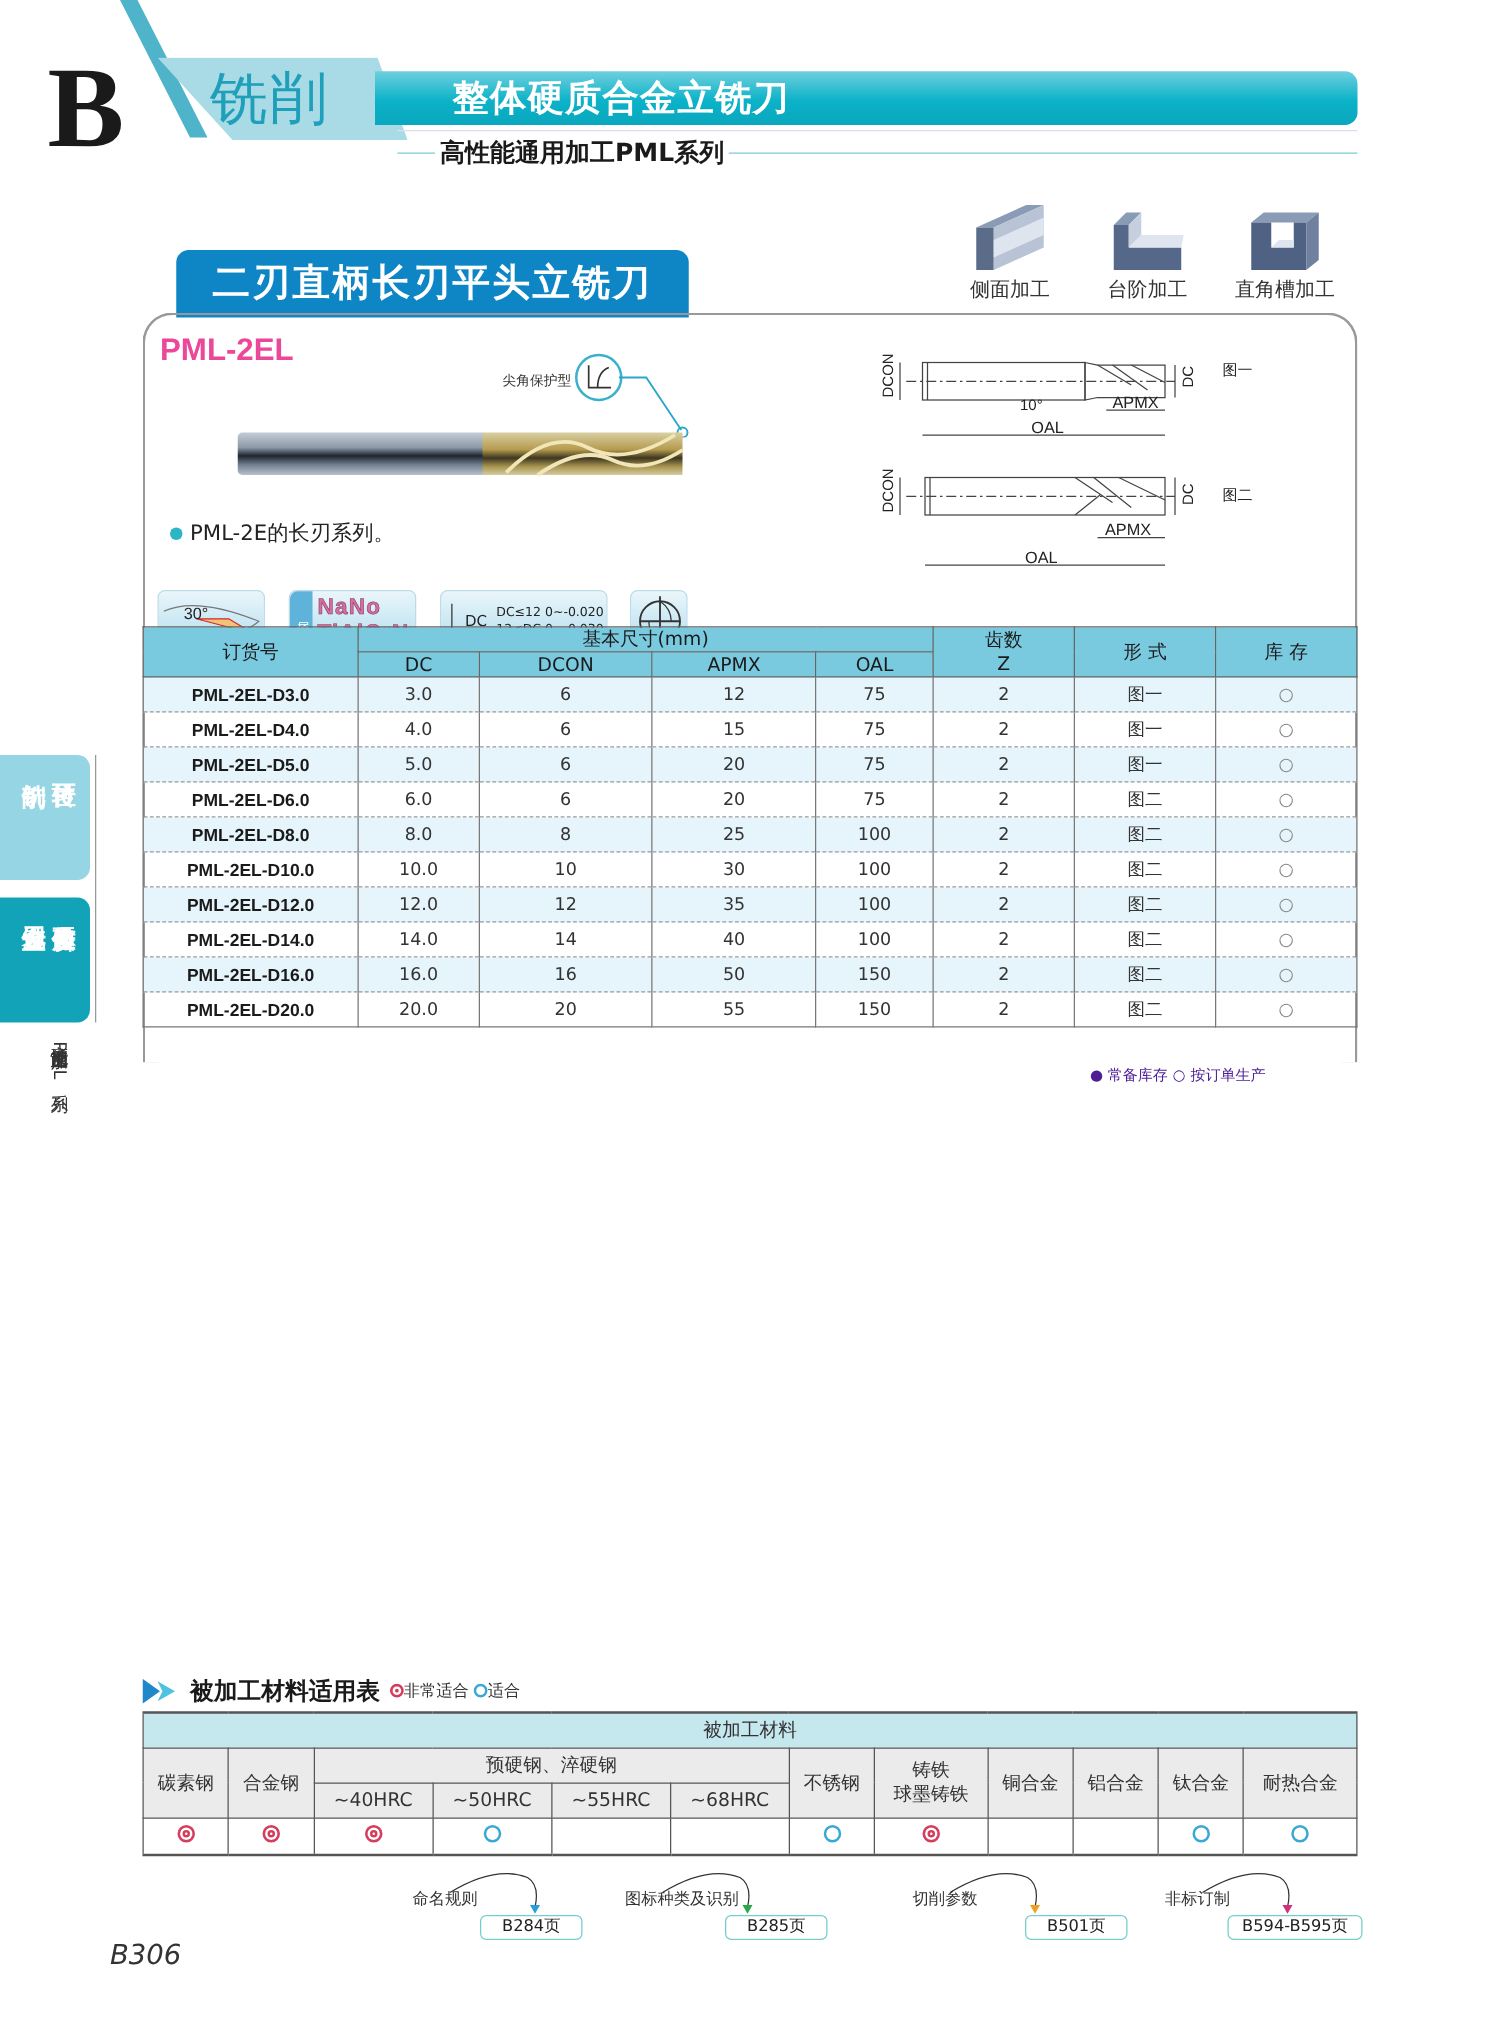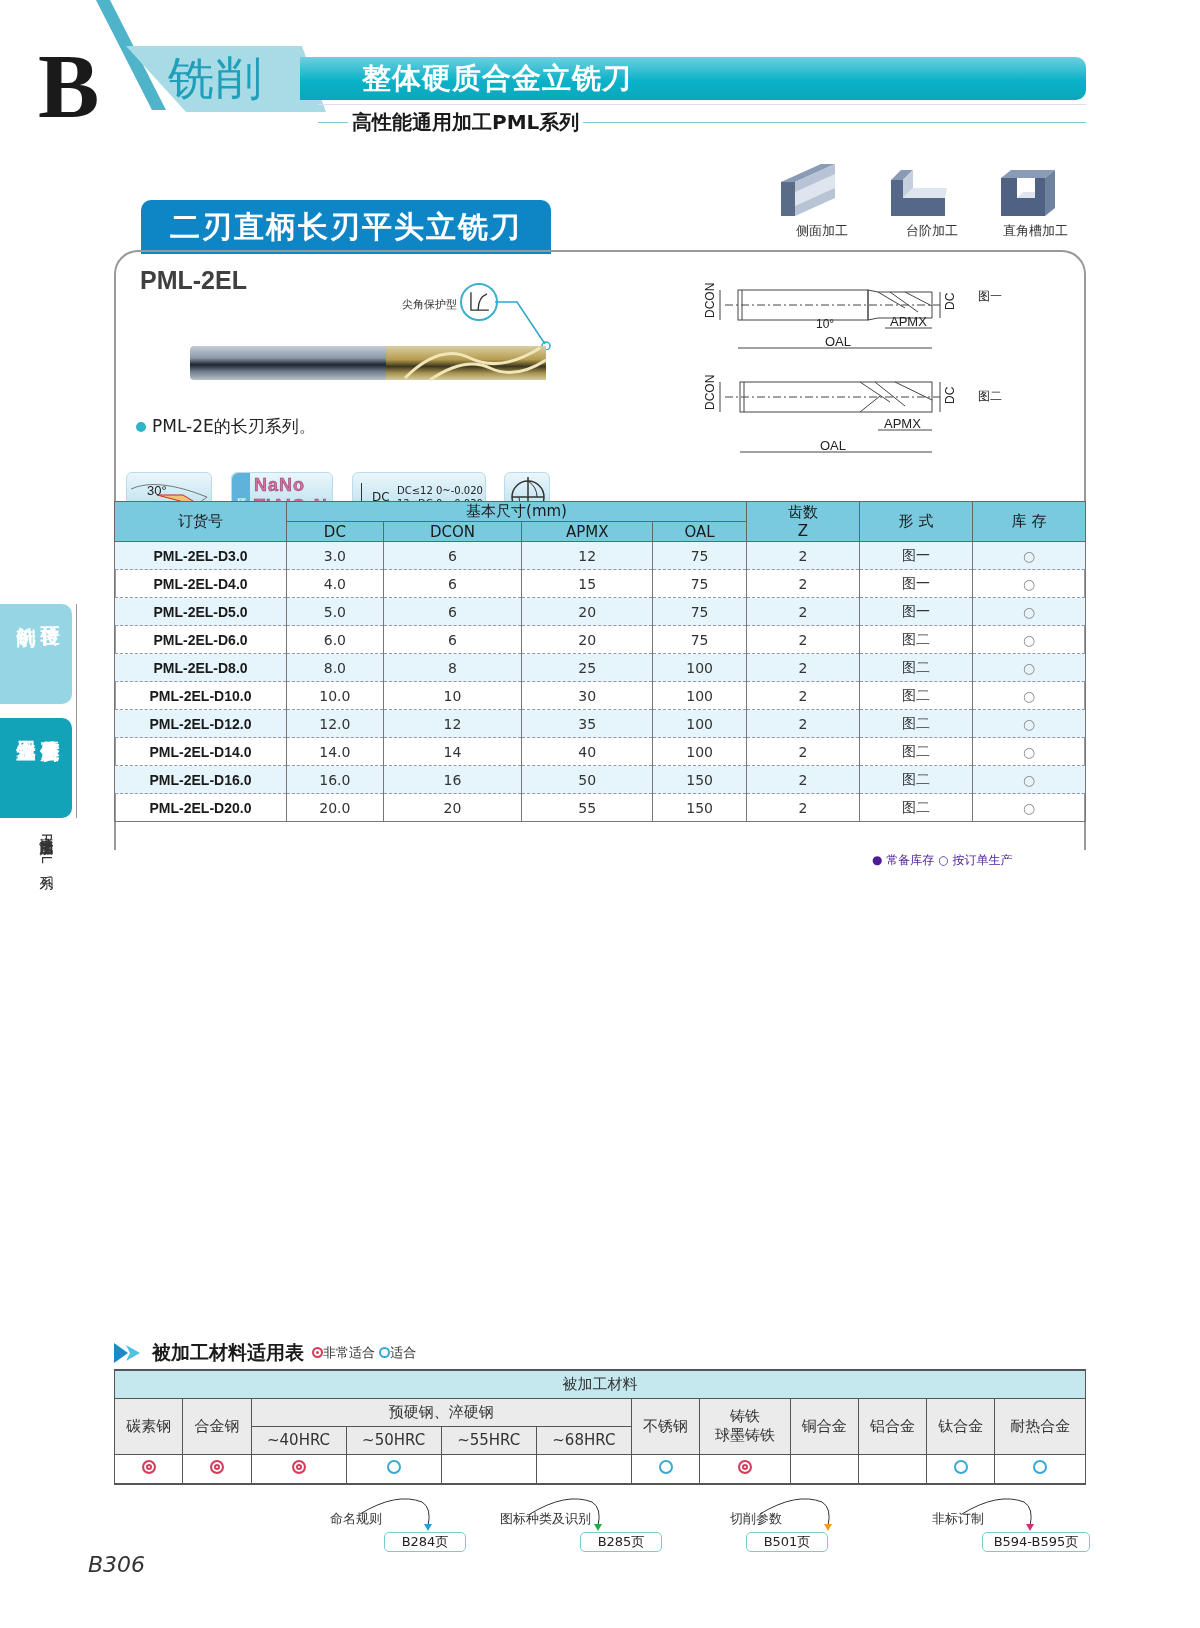--- a/index.html
+++ b/index.html
@@ -13,26 +13,26 @@
   .cat-label { left: 168px; top: 48px; font-size: 46px; color: #1f9fb9; letter-spacing: 2px; }
   .title-bar { left: 300px; top: 57px; width: 786px; height: 43px; border-radius: 0 10px 10px 0; background: linear-gradient(#6fcfdf, #0bb2c8 55%, #0aa7bd); }
   .title-bar-text { left: 318px; top: 59px; font-size: 29px; font-weight: bold; color: #fff; letter-spacing: 1px; margin-left: 44px; }
   .subtitle { left: 348px; top: 109px; font-size: 20px; font-weight: bold; color: #1a1a1a; background: #fff; padding: 0 4px; }
   .sub-line { left: 318px; top: 122px; width: 768px; height: 1px; background: #7cc9d7; }
   .sub-line2 { left: 318px; top: 104px; width: 768px; height: 1px; background: #dde; }
 
   
   .prod-tab { left: 141px; top: 200px; width: 410px; height: 54px; background: #0e86c6; border-radius: 10px 10px 0 0; color: #fff; font-size: 30px; font-weight: bold; text-align: center; line-height: 54px; letter-spacing: 2px; }
   .card { left: 114px; top: 250px; width: 972px; height: 600px; border: 2px solid #999; border-radius: 24px 24px 0 0; border-bottom: none; }
-  .model { left: 140px; top: 266px; font-size: 25px; font-weight: bold; color: #404040; font-family: "Liberation Sans", sans-serif; }
+  .model { left: 128px; top: 266px; font-size: 25px; font-weight: bold; color: #ec4899; font-family: "Liberation Sans", sans-serif; }
 
   .ops { left: 768px; top: 160px; width: 300px; height: 80px; display: flex; gap: 30px; }
   .op { width: 80px; text-align: center; }
   .op svg { width: 62px; height: 58px; }
-  .op-label { font-size: 13px; color: #333; margin-top: 0px; text-align: right; }
+  .op-label { font-size: 16px; color: #333; margin-top: 0px; }
 
   .tool-img { left: 190px; top: 338px; width: 370px; height: 50px; }
   .corner-label { left: 402px; top: 297px; font-size: 11px; color: #333; }
   .corner-circle { left: 460px; top: 283px; width: 38px; height: 38px; border: 2px solid #3ab0cc; border-radius: 50%; }
 
   .bullet-note { left: 136px; top: 415px; font-size: 17px; color: #222; }
   .bullet-dot { display: inline-block; width: 10px; height: 10px; border-radius: 50%; background: #2cb5c5; margin-right: 6px; }
 
   .feat { top: 472px; height: 36px; border-radius: 6px; background: linear-gradient(#eaf6fb, #bfe3f1); border: 1px solid #bcdbe8; }
   .f1 { left: 126px; width: 86px; }
@@ -425,21 +425,21 @@
       <path d="M4 18 Q40 -4 66 6 Q76 12 72 30" stroke="#333" fill="none"></path>
       <polygon points="68,28 76,28 72,35" fill="#2a9fd6"></polygon>
     </svg>
     <div class="abs ref" style="left: 500px;">图标种类及识别</div>
     <div class="abs ref-box" style="left: 580px; width: 82px;">B285页</div>
     <svg class="abs ref-arc" viewBox="0 0 90 36" style="left: 526px;">
       <path d="M4 18 Q40 -4 66 6 Q76 12 72 30" stroke="#333" fill="none"></path>
       <polygon points="68,28 76,28 72,35" fill="#2aa84a"></polygon>
     </svg>
     <div class="abs ref" style="left: 730px;">切削参数</div>
-    <div class="abs ref-box" style="left: 746px; width: 82px;">B501页</div>
+    <div class="abs ref-box" style="left: 820px; width: 82px;">B501页</div>
     <svg class="abs ref-arc" viewBox="0 0 90 36" style="left: 756px;">
       <path d="M4 18 Q40 -4 66 6 Q76 12 72 30" stroke="#333" fill="none"></path>
       <polygon points="68,28 76,28 72,35" fill="#f0a020"></polygon>
     </svg>
     <div class="abs ref" style="left: 932px;">非标订制</div>
     <div class="abs ref-box" style="left: 982px; width: 108px;">B594-B595页</div>
     <svg class="abs ref-arc" viewBox="0 0 90 36" style="left: 958px;">
       <path d="M4 18 Q40 -4 66 6 Q76 12 72 30" stroke="#333" fill="none"></path>
       <polygon points="68,28 76,28 72,35" fill="#d0307a"></polygon>
     </svg>

